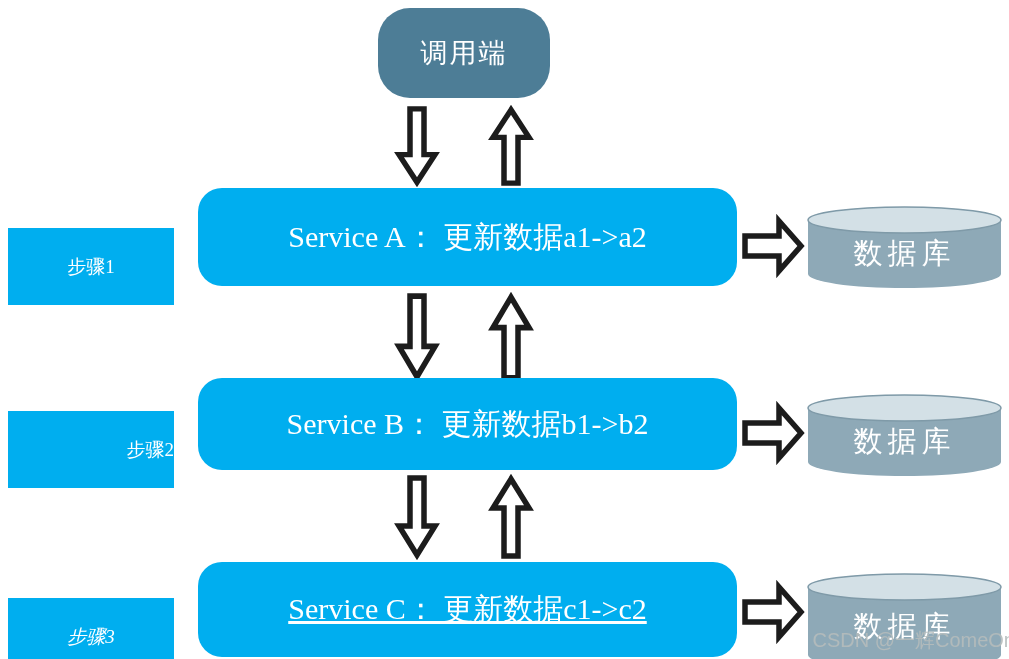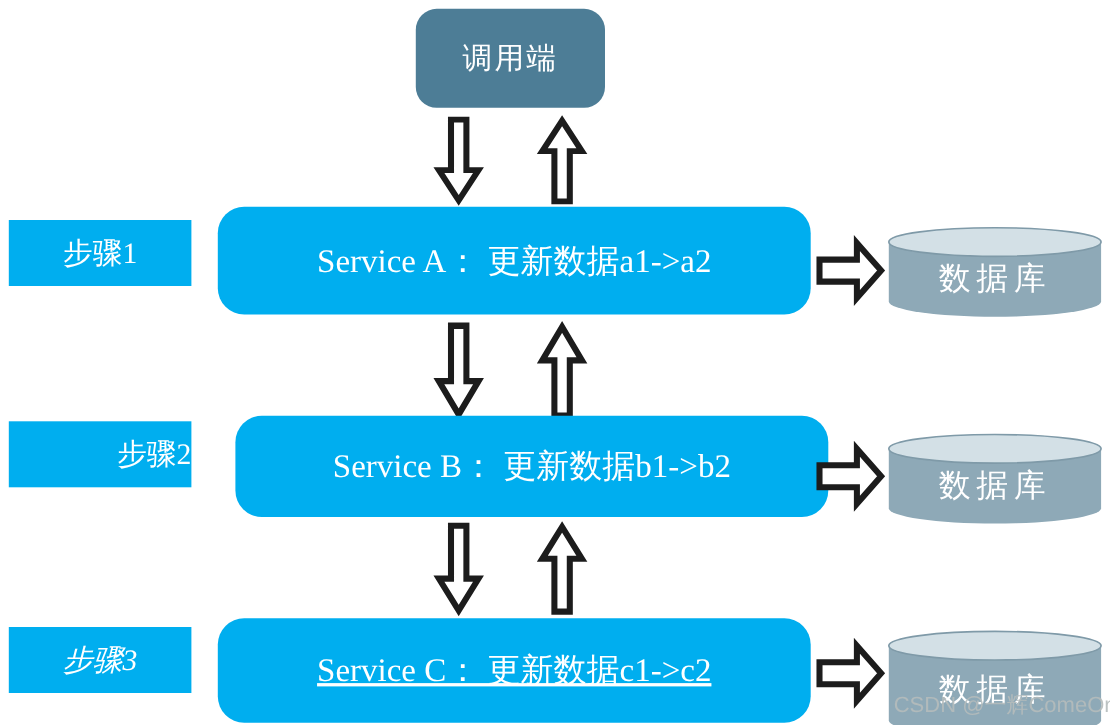--- a/index.html
+++ b/index.html
@@ -14,37 +14,38 @@
 
   .node {
     position: absolute;
     display: flex; align-items: center; justify-content: center;
     color: var(--text_white);
     text-align: center;
   }
   .caller {
     left: 378px; top: 8px; width: 172px; height: 90px;
     background: var(--caller_slate);
-    border-radius: 19px;
+    border-radius: 32px;
     font-size: 27px; letter-spacing: 2px;
   }
   .service {
     left: 198px; width: 539px;
     background: var(--service_blue);
     border-radius: 24px;
     font-size: 30px;
   }
   .svc-a { top: 188px; height: 98px; }
-  .svc-b { top: 378px; height: 92px; margin-left: 16px; }
+  .svc-b { top: 378px; height: 92px; }
   .svc-c { top: 562px; height: 95px; text-decoration: underline; }
 
   .step {
-    left: 8px; width: 166px; height: 60px;
+    left: 8px; width: 166px; height: 77px;
     background: var(--service_blue);
-    font-size: 27px;
+    font-size: 19px;
+    margin-top: 28px;
   }
   .step-1 { top: 200px; }
   .step-2 { top: 383px; justify-content: flex-end; }
   .step-3 { top: 570px; font-style: italic; }
 
   svg.arrow { position: absolute; overflow: visible; }
   .arrow-shape {
     fill: #ffffff;
     stroke: var(--arrow_outline);
     stroke-width: 5.5;

